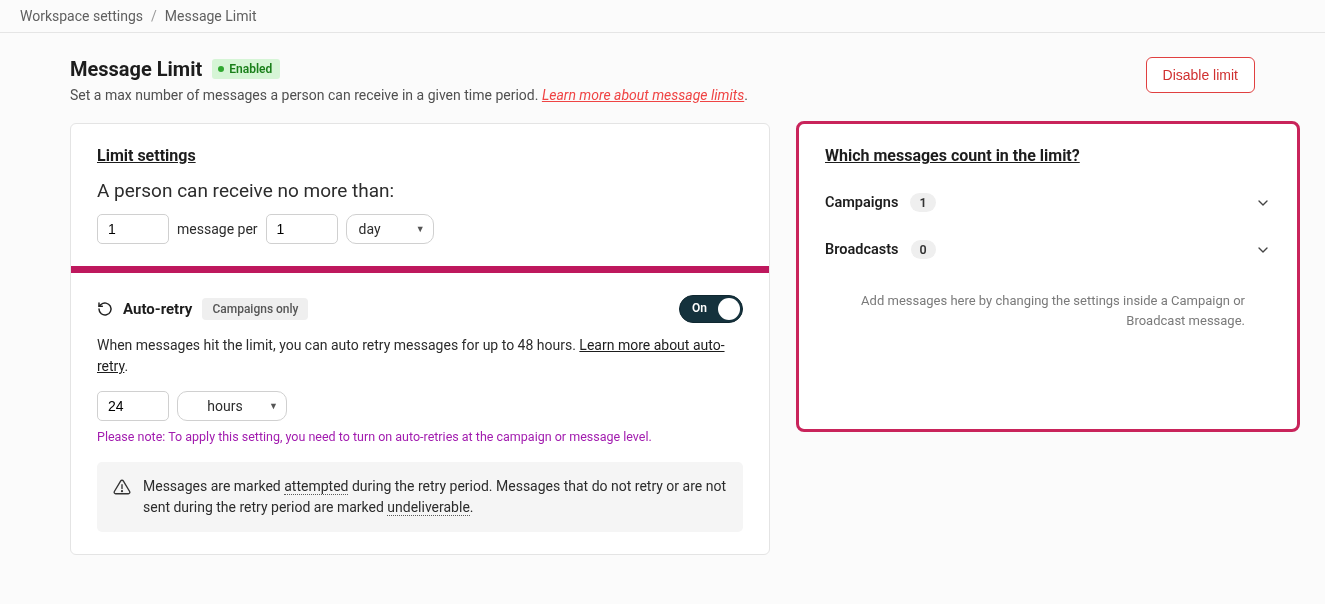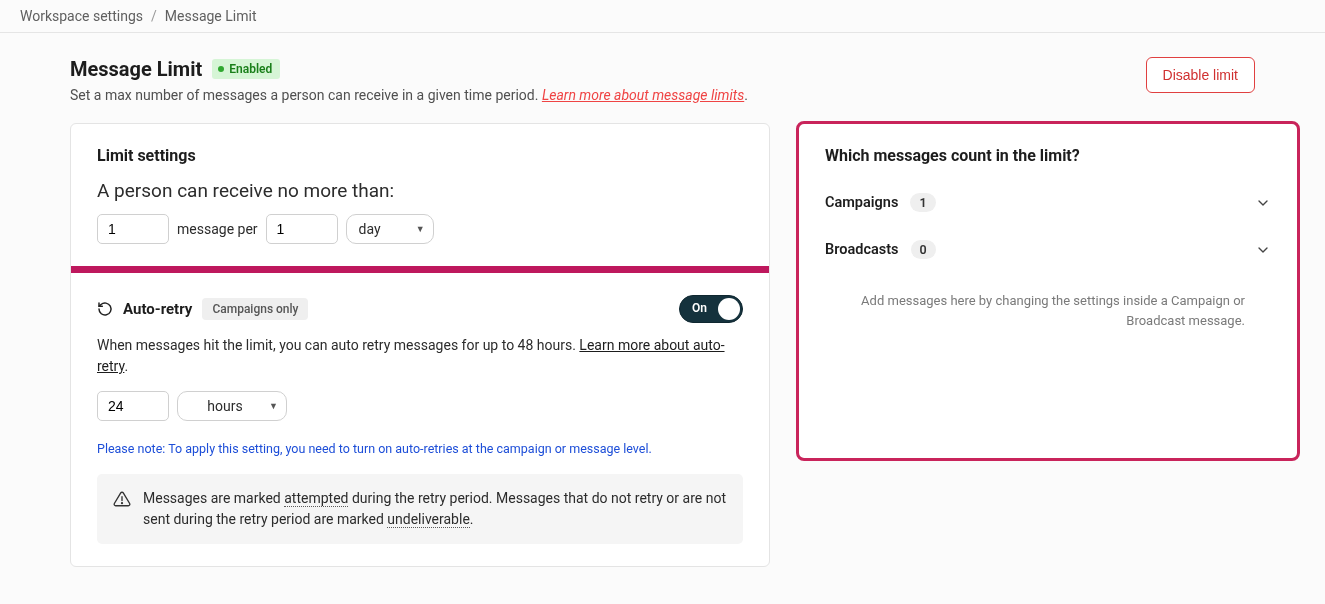--- a/index.html
+++ b/index.html
@@ -66,24 +66,24 @@
     gap: 28px;
     align-items: flex-start;
   }
   .card {
     background: #fff;
     border: 1px solid #e4e4e4;
     border-radius: 6px;
   }
   .card.left { flex: 0 0 700px; }
   .card.right { flex: 0 0 500px; outline: 3px solid #c9245b; outline-offset: -1px; }
-  .right-inner-wrap { padding-bottom: 112px; }
+  .right-inner-wrap { padding-bottom: 83px; }
   .card-section { padding: 22px 26px; }
   .card-section + .card-section { border-top: 7px solid #be185d; }
-  .section-title { font-size: 16px; font-weight: 700; margin-bottom: 14px; color:#1d1d1d;}
+  .section-title { font-size: 16px; font-weight: 700; margin-bottom: 14px; color:#1d1d1d;text-decoration:underline;}
   .field-label { font-size: 19px; color: #2c2c2c; margin-bottom: 12px; display:block;}
   .row-inputs { display: flex; align-items: center; gap: 8px; }
   input[type=text].numbox {
     width: 72px; height: 30px;
     padding: 0 10px;
     border: 1px solid #d0d0d0; border-radius: 5px;
     font-size: 14px;
   }
   .seltext { font-size: 14px; color:#2c2c2c;}
   .select {
@@ -125,21 +125,21 @@
   .toggle .knob {
     position: absolute; right: 2px; top: 2px;
     width: 22px; height: 22px; background: #fff; border-radius: 50%;
   }
   .toggle .label {
     position: absolute; left: 12px; top: 5px;
     color: #fff; font-size: 12px; font-weight: 600;
   }
   .para { font-size: 14px; color: #2c2c2c; line-height: 1.5; margin-bottom: 14px; }
   .para a { color: #1d1d1d; text-decoration: underline; cursor:pointer;}
-  .small-note { font-size: 12.5px; color: #1d4ed8; margin-top: 20px; }
+  .small-note { font-size: 12.5px; color: #a21caf; margin-top: 8px; }
   .notice {
     background: #f5f5f5;
     border-radius: 5px;
     padding: 14px 16px;
     display: flex;
     gap: 12px;
     font-size: 14px;
     color: #2c2c2c;
     line-height: 1.5;
     margin-top: 18px;

